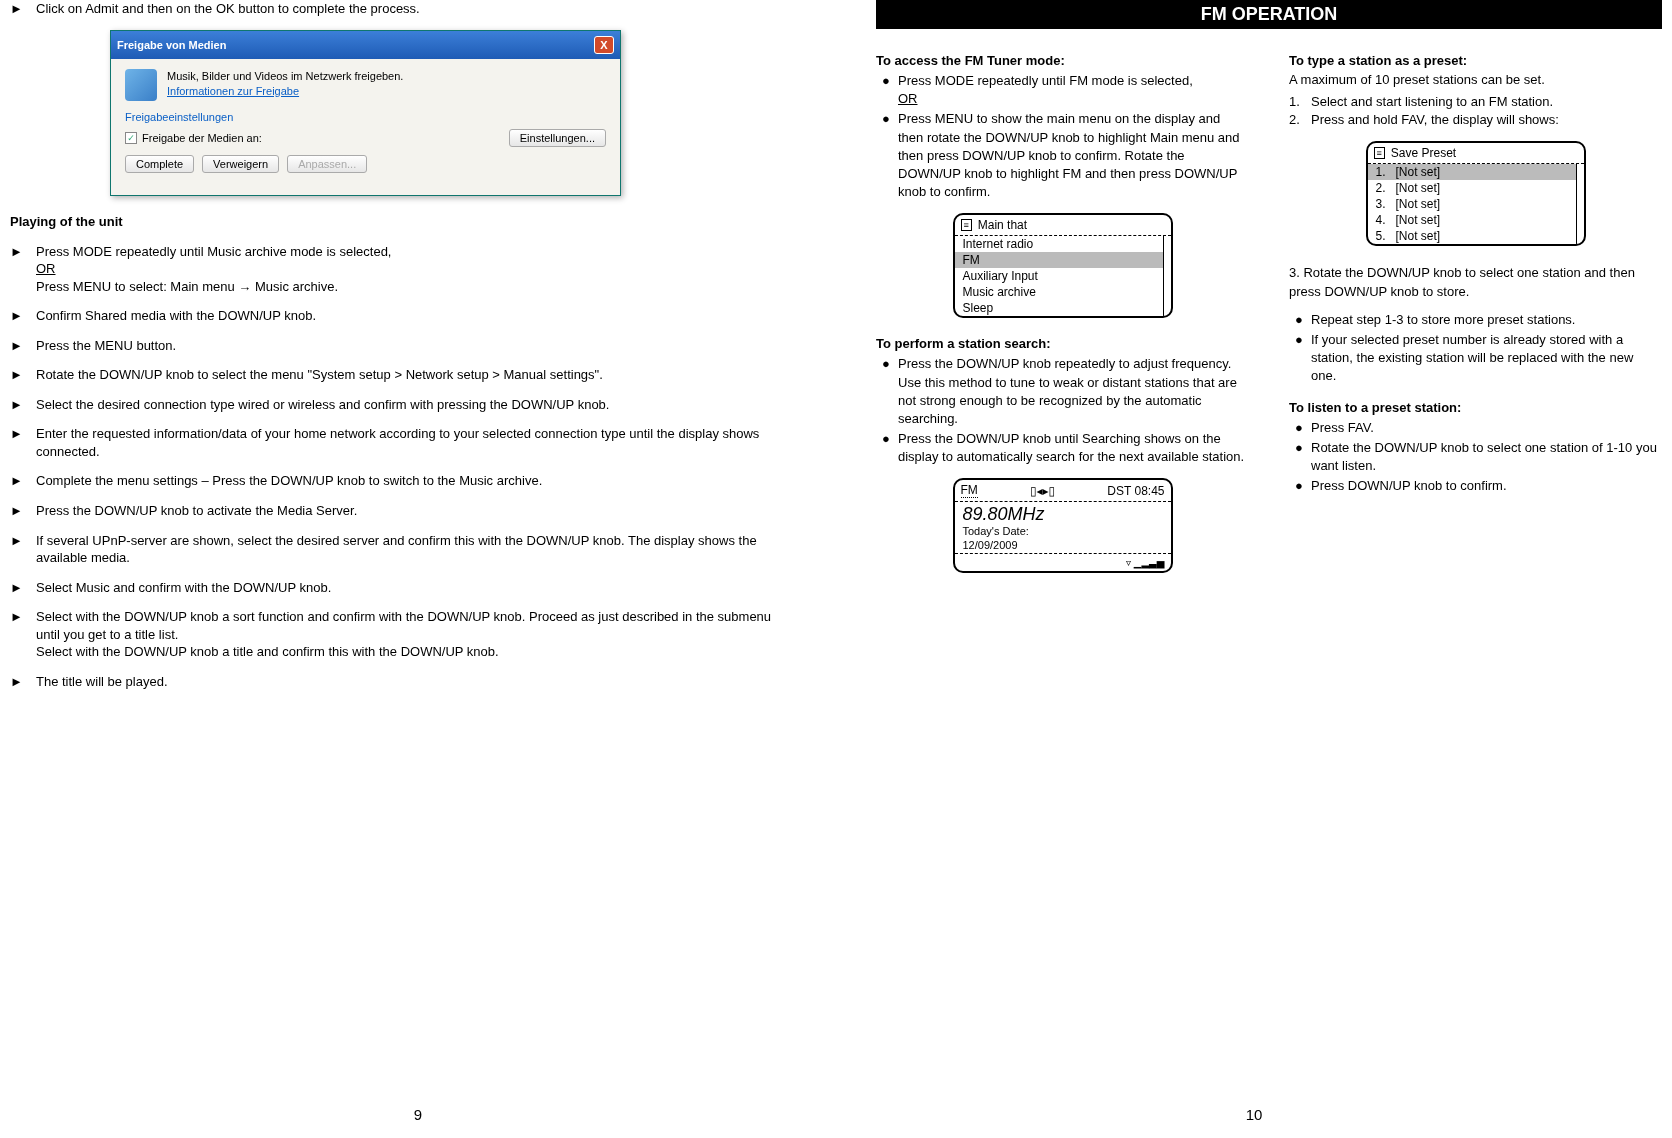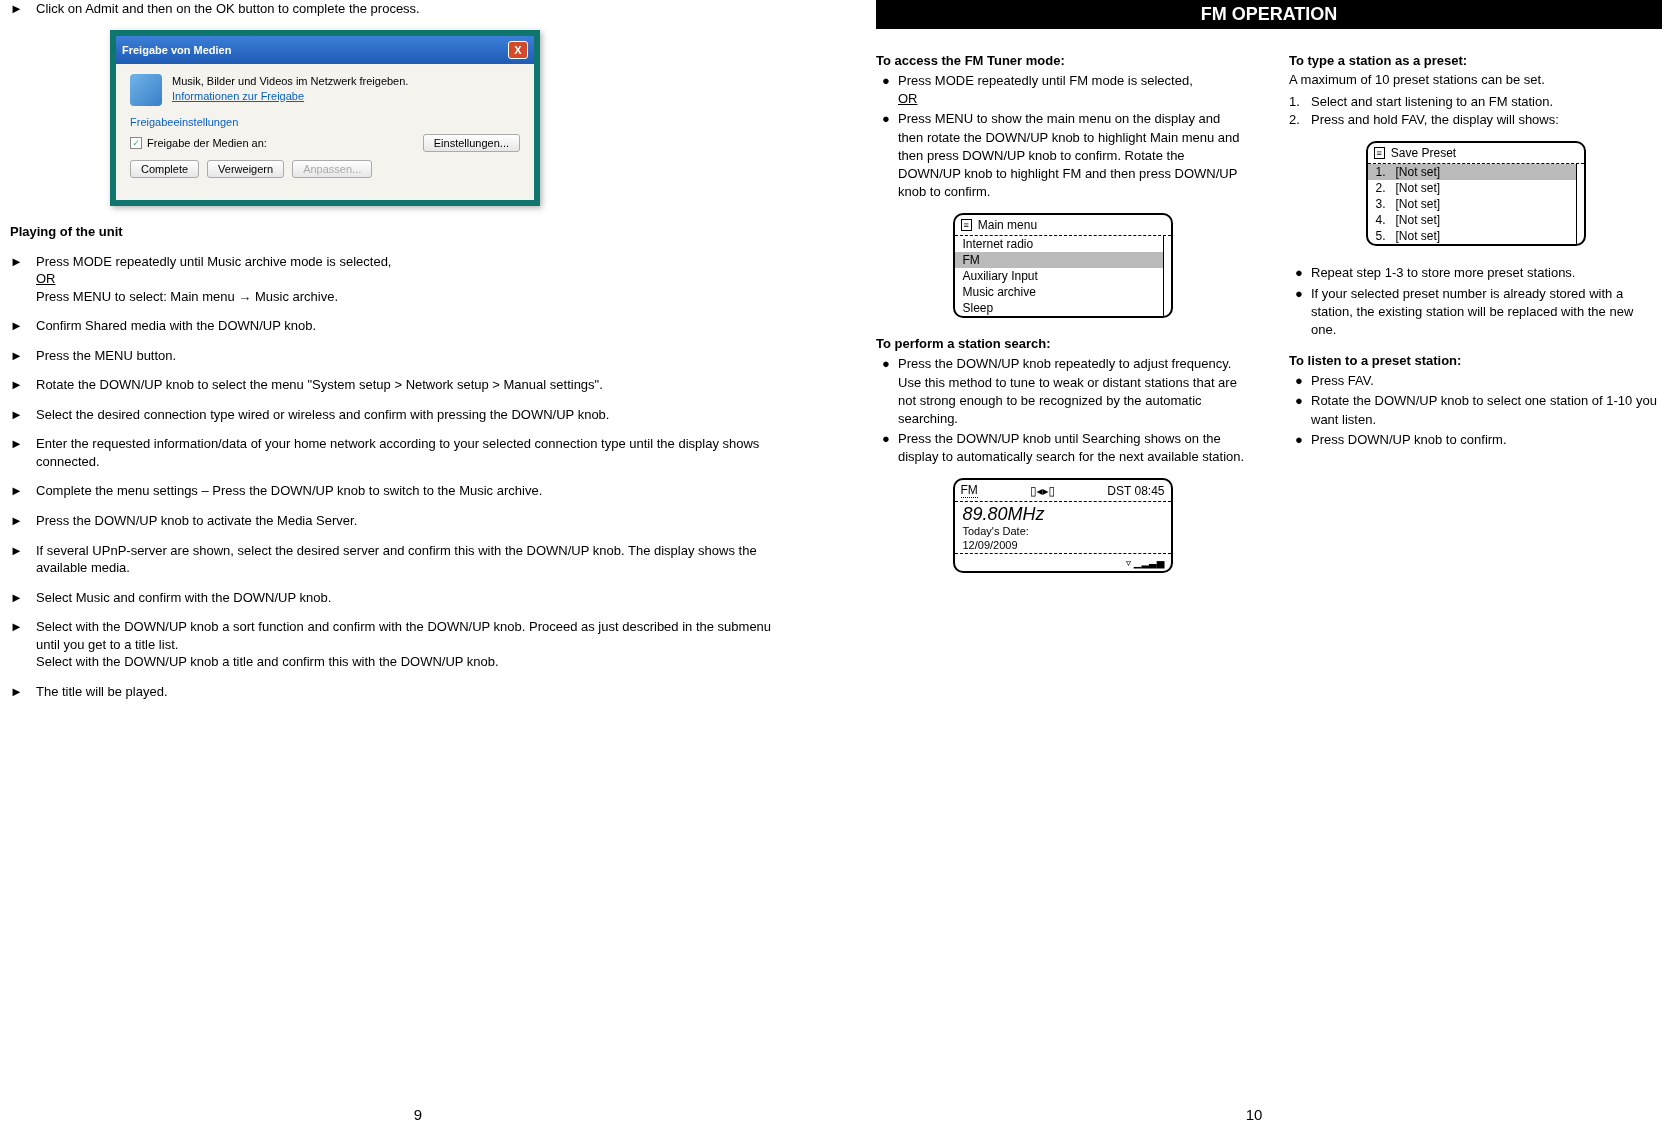--- a/index.html
+++ b/index.html
@@ -32,22 +32,22 @@
   
   .bullet-line { display: flex; margin-bottom: 12px; line-height: 1.35; }
   .bullet { width: 26px; flex-shrink: 0; font-size: 13px; }
   .bullet-text { flex: 1; }
   .bullet-text .under { text-decoration: underline; }
   .section-title { font-weight: bold; margin: 18px 0 14px 0; font-size: 13px; }
   
   
   .dialog-wrap { margin: 10px 0 10px 100px; }
   .dialog {
-    width: 430px;
-    border: 6px solid #0f766e;
+    width: 511px;
+    border: 1px solid #0f766e;
     box-shadow: 2px 2px 6px rgba(0,0,0,0.3);
     font-size: 11px;
   }
   .dialog-titlebar {
     background: linear-gradient(to bottom, #3c7fd8, #1e5bb5);
     color: #fff;
     padding: 5px 6px;
     display: flex;
     align-items: center;
     justify-content: space-between;
@@ -261,21 +261,21 @@
         </span>
       </div>
       <div class="dot-line">
           <span class="dot">●</span>
           <span class="dot-text">Press MENU to show the main menu on the display and then rotate the DOWN/UP knob to highlight Main menu and then press DOWN/UP knob to confirm.  Rotate the DOWN/UP knob to highlight FM and then press DOWN/UP knob to confirm.</span>
         </div>
 
       <div class="screen">
         <div class="screen-head">
           <span class="screen-head-icon">≡</span>
-          <span>Main menu</span>
+          <span>Main that</span>
         </div>
         <div class="screen-wrap">
           <div class="screen-content">
             <div class="screen-row">Internet radio</div>
             <div class="screen-row hl">FM</div>
             <div class="screen-row">Auxiliary Input</div>
             <div class="screen-row">Music archive</div>
             <div class="screen-row">Sleep</div>
           </div>
           <div class="screen-scroll"></div>
@@ -344,20 +344,21 @@
               </div>
             <div class="screen-row">
                 <span>5.</span>
                 <span>[Not set]</span>
               </div>
           </div>
           <div class="screen-scroll"></div>
         </div>
       </div>
 
+      <div style="line-height:1.4; margin-bottom:10px">3.  Rotate the DOWN/UP knob to select one station and then press DOWN/UP knob to store.</div>
 
       <div class="dot-line">
           <span class="dot">●</span>
           <span class="dot-text">Repeat step 1-3 to store more preset stations.</span>
         </div>
       <div class="dot-line">
           <span class="dot">●</span>
           <span class="dot-text">If your selected preset number is already stored with a station, the existing station will be replaced with the new one.</span>
         </div>
 

